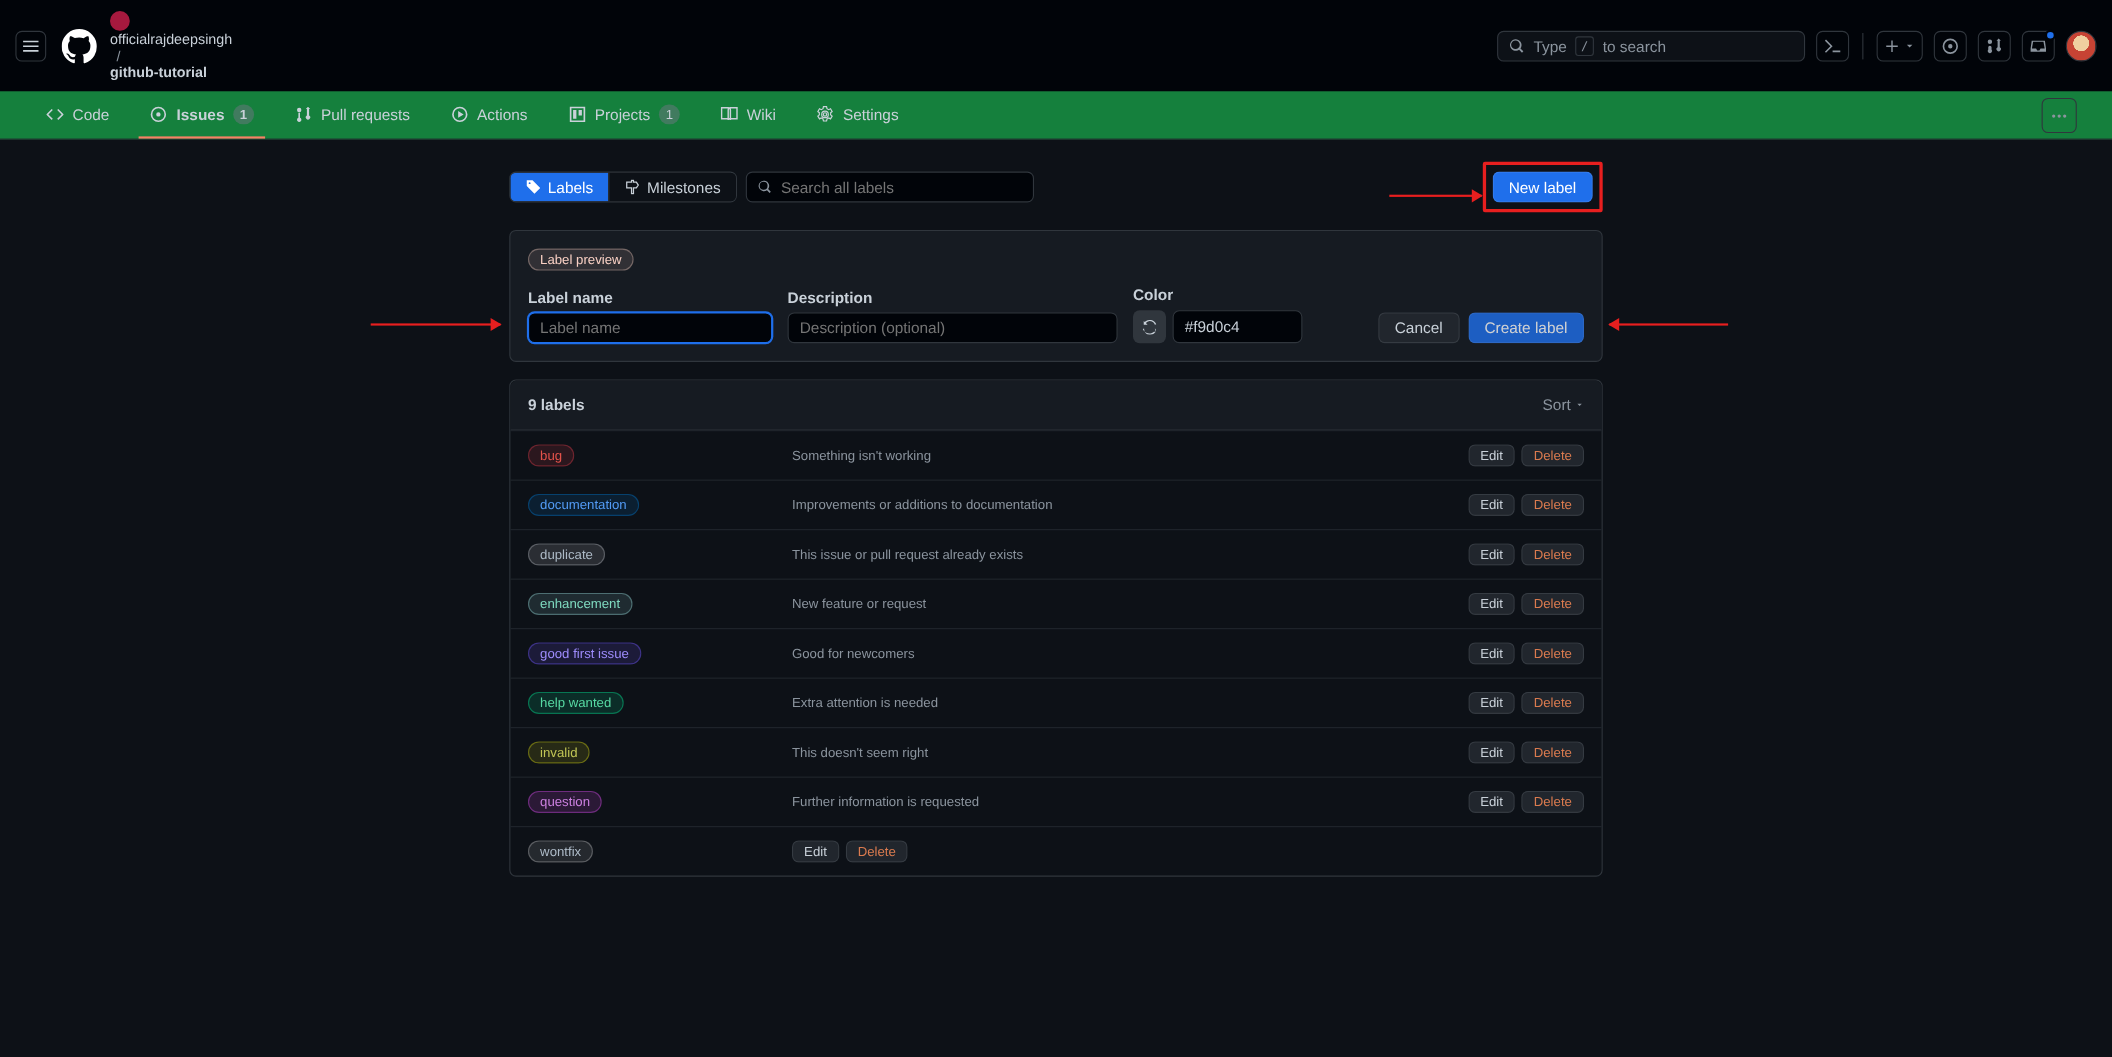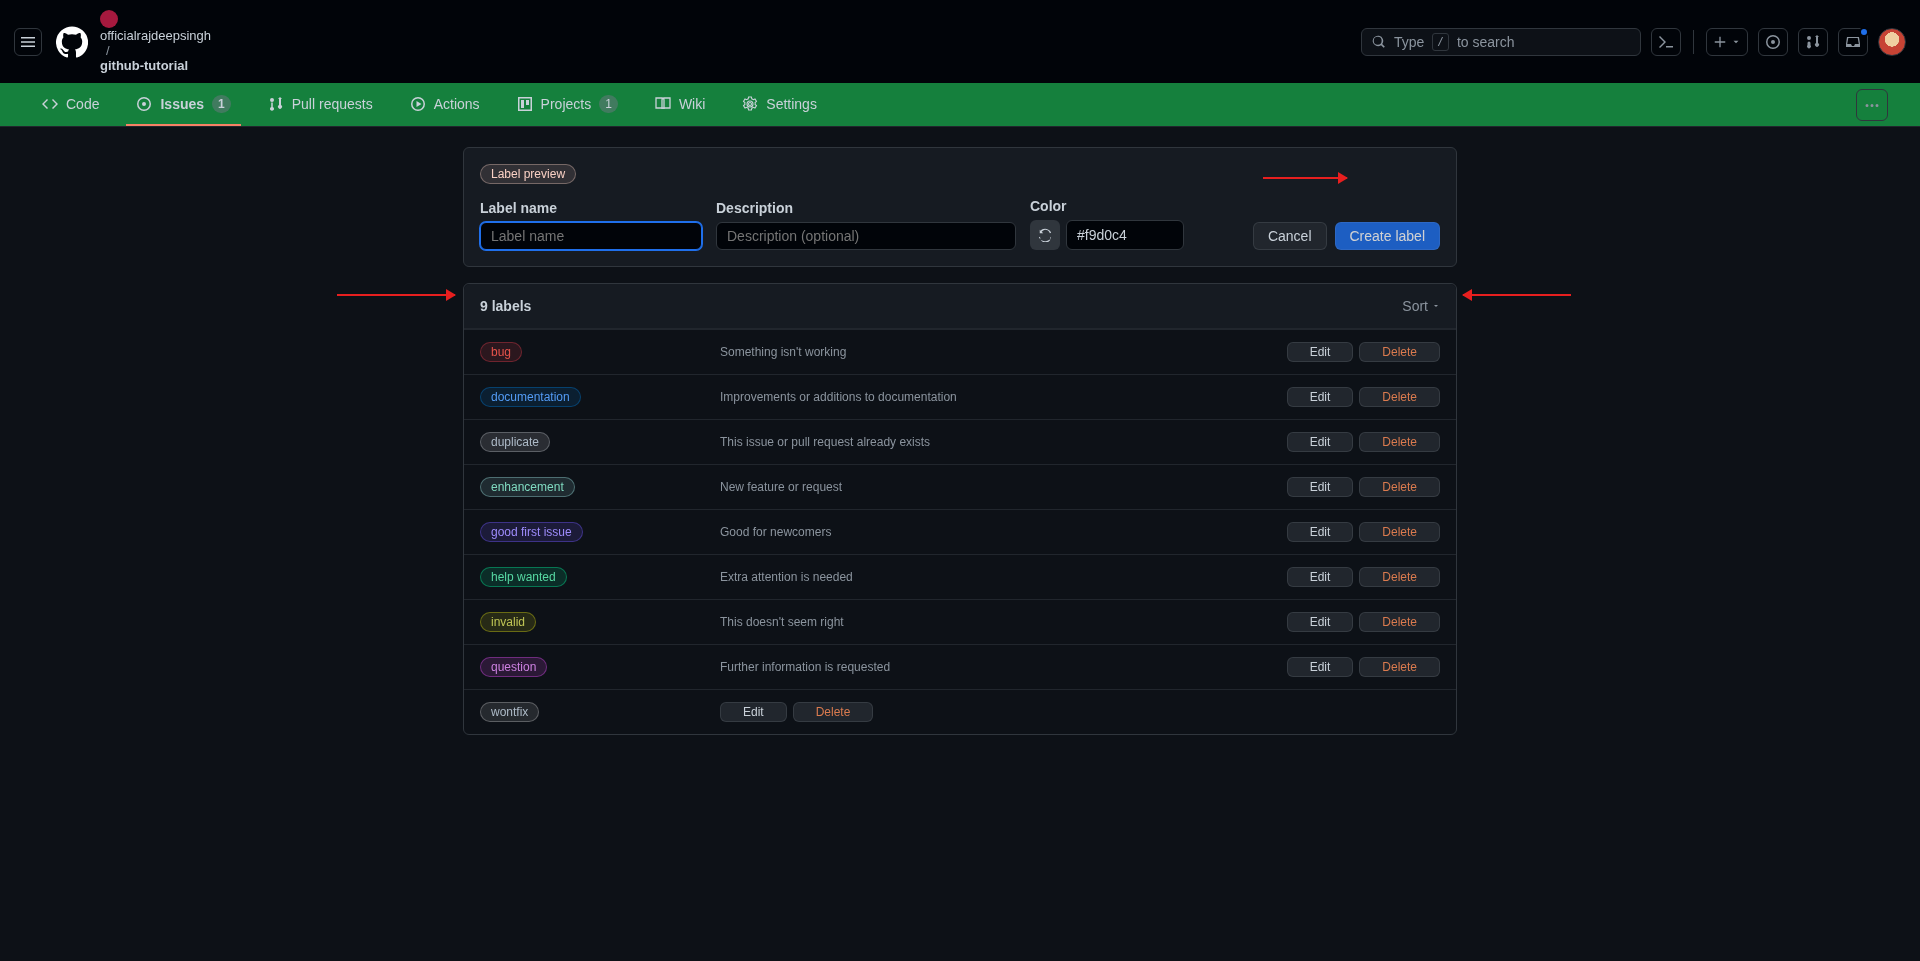--- a/index.html
+++ b/index.html
@@ -157,21 +157,21 @@
   }
   .label-chip {
     display:inline-block; border-radius:999px; padding:0 10px; font-size:12px; line-height:18px;
     border:1px solid; font-weight:500;
   }
   .label-col-name { width:240px; }
   .label-col-desc { flex:1; color:#8b949e; font-size:12px; }
   .row-actions { display:flex; gap:6px; }
   .sm-btn {
     background:#21262d; border:1px solid rgba(240,246,252,.1); border-radius:6px;
-    padding:2px 22px; font-size:12px; color:#c9d1d9;
+    padding:2px 10px; font-size:12px; color:#c9d1d9;
   }
   .sm-btn.delete { color:#db7b4f; }
 
   
   .arrow {
     position:absolute; height:2px; background:#e71f1f;
   }
   .arrow::after {
     content:""; position:absolute; right:-1px; top:-5px;
     border-left:10px solid #e71f1f; border-top:6px solid transparent; border-bottom:6px solid transparent;
@@ -300,20 +300,45 @@
       </svg>
   </div>
 </div>
 
 <div class="main">
 
   <div class="arrow arrow-top"></div>
   <div class="arrow arrow-left"></div>
   <div class="arrow rev arrow-right"></div>
 
+  <div class="subnav">
+    <div class="seg">
+      <a class="seg-btn active">
+        <svg class="ic14" viewBox="0 0 16 16">
+            <path d="M1 1h6l8 8-6 6-8-8zM4 3a1 1 0 1 0 0 2 1 1 0 0 0 0-2z"></path>
+          </svg>
+        <span>Labels</span>
+      </a>
+      <a class="seg-btn">
+        <svg class="ic14" viewBox="0 0 16 16">
+            <path d="M7 1h2v2h3l2 3-2 3H9v6H7V9H2V3h5z" fill="none" stroke="currentColor" stroke-width="1.3"></path>
+          </svg>
+        <span>Milestones</span>
+      </a>
+    </div>
+    <div class="search-labels">
+      <svg class="ic14" viewBox="0 0 16 16">
+          <path d="M11.7 10.3a6 6 0 1 0-1.4 1.4l3 3 1.4-1.4-3-3zM6.5 11a4.5 4.5 0 1 1 0-9 4.5 4.5 0 0 1 0 9z"></path>
+        </svg>
+      <input placeholder="Search all labels" style="">
+    </div>
+    <div class="new-label-wrap">
+      <button class="btn-primary">New label</button>
+    </div>
+  </div>
 
   <div class="box form-box">
     <span class="preview-chip">Label preview</span>
     <div class="form-row">
       <div class="field name">
         <label>Label name</label>
         <input class="input focus" placeholder="Label name" style="">
       </div>
       <div class="field desc">
         <label>Description</label>

